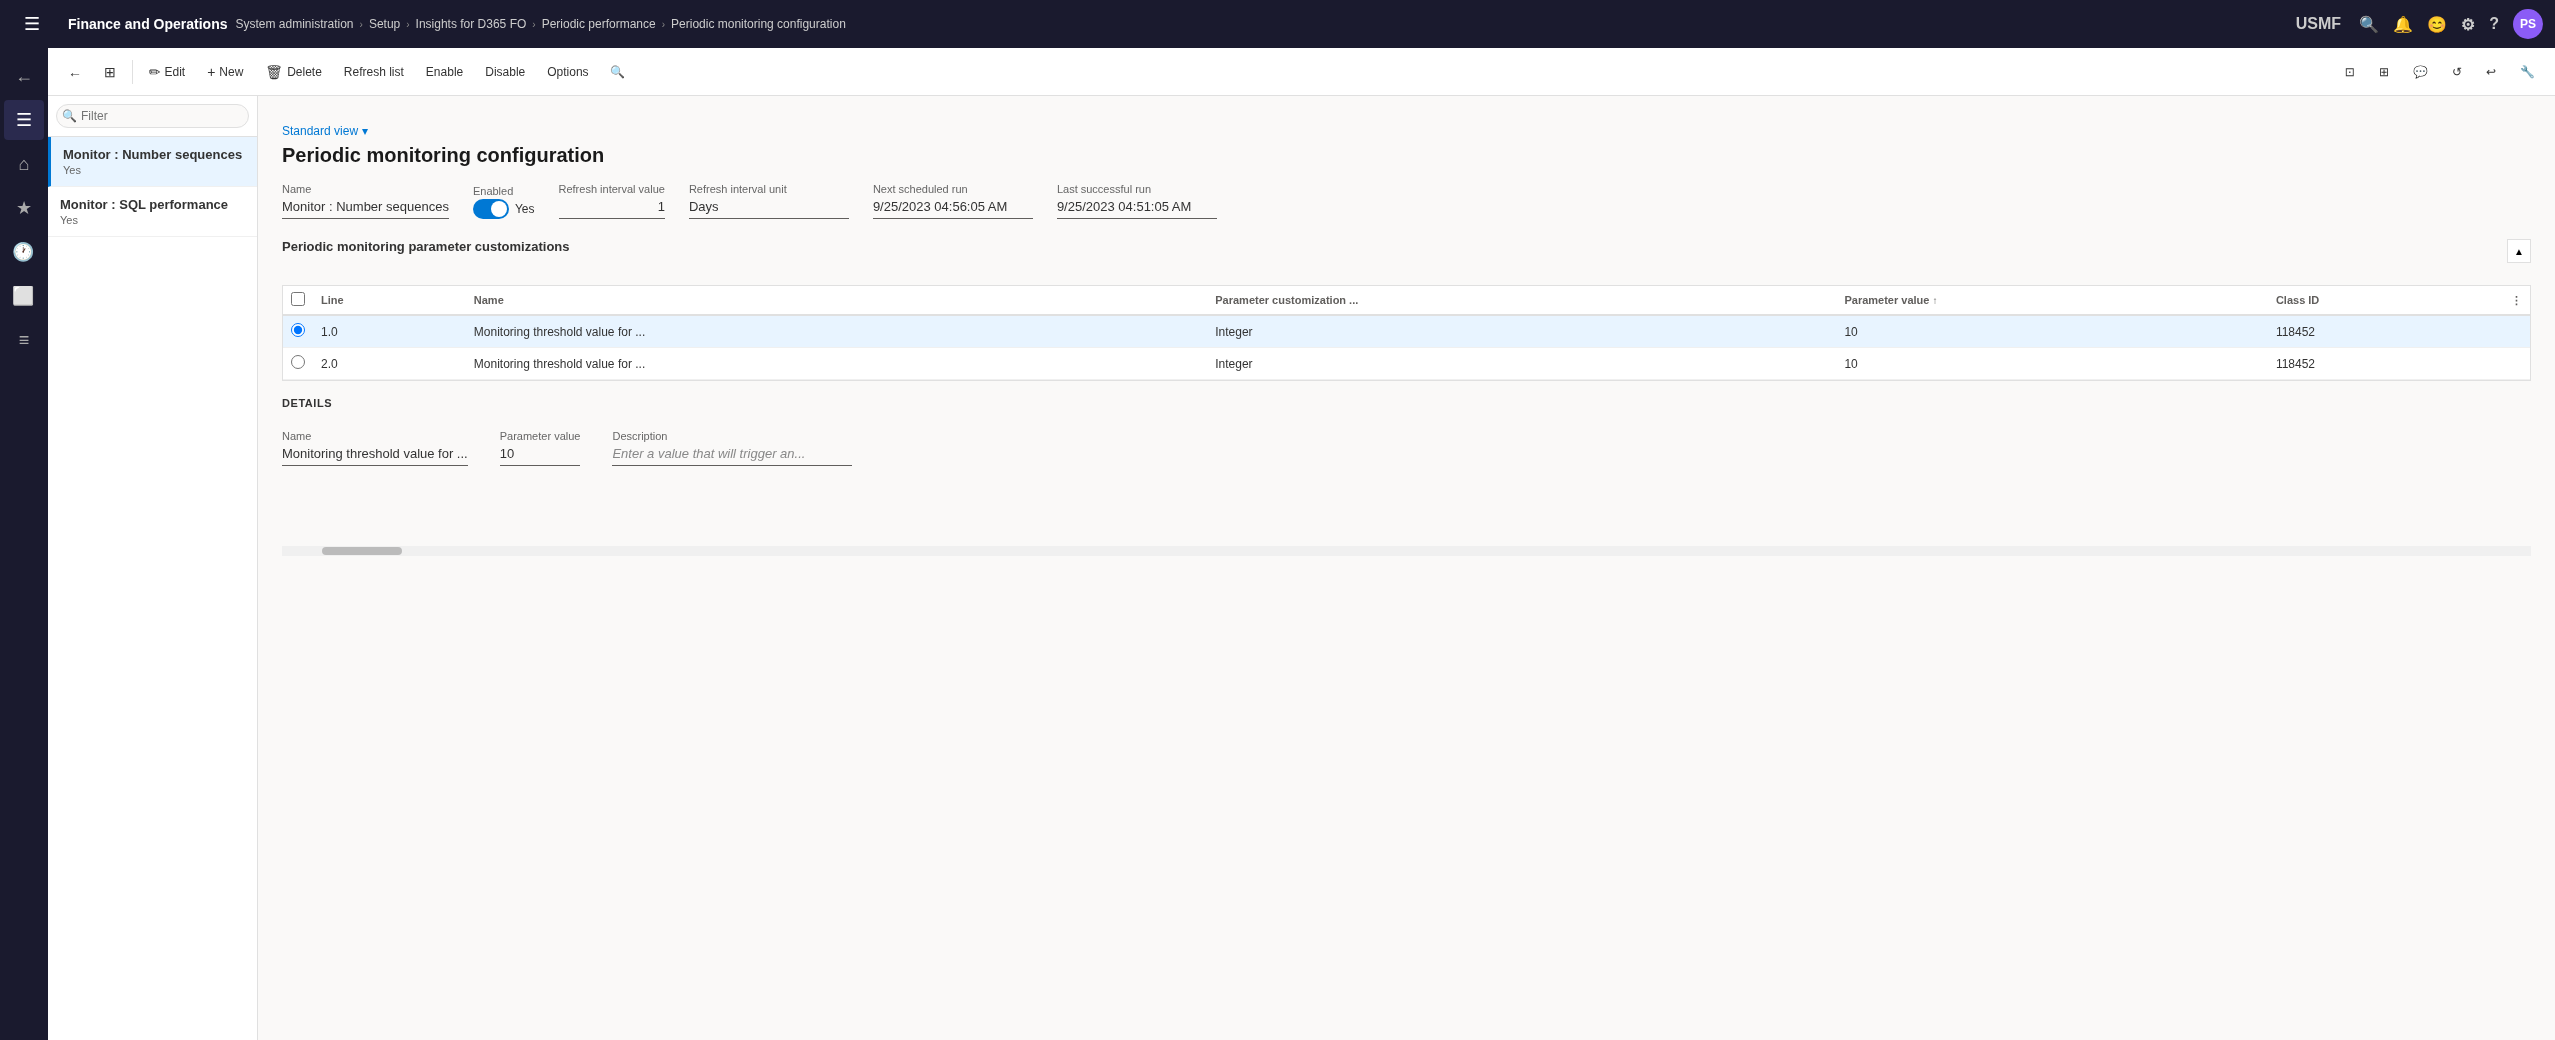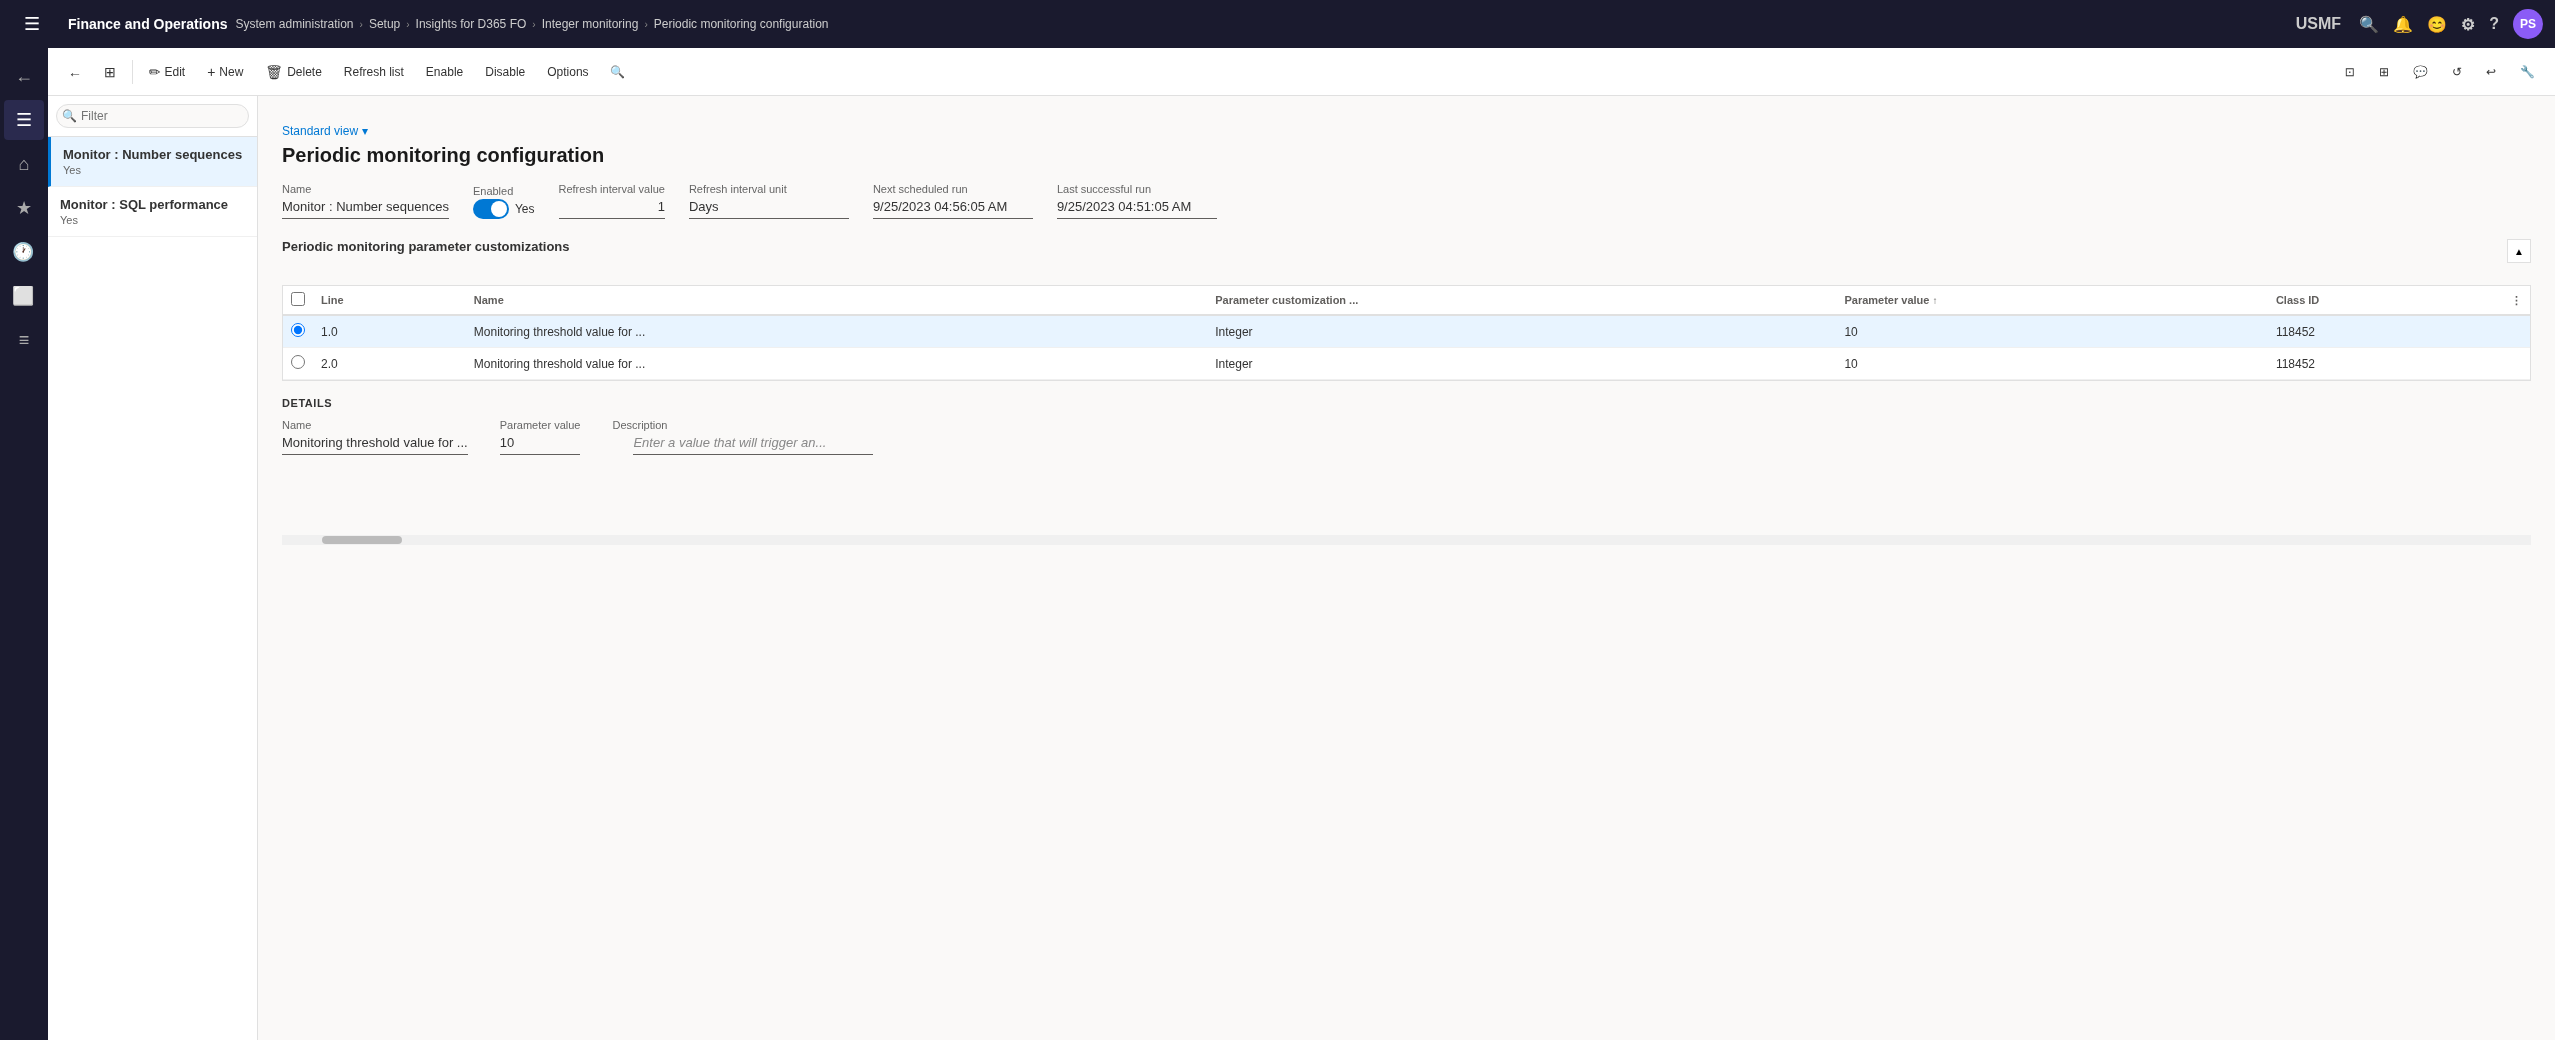--- a/index.html
+++ b/index.html
@@ -255,36 +255,35 @@
 
     
     .details-section {
       margin-top: 8px;
     }
     .details-label {
       font-size: 11px;
       font-weight: 700;
       color: #333;
       letter-spacing: 0.05em;
-      margin-bottom: 10px;
+      margin-bottom: 21px;
     }
     .details-row { display: flex; gap: 32px; align-items: flex-end; }
     .details-field { display: flex; flex-direction: column; gap: 2px; }
     .details-field label { font-size: 11px; color: #666; }
     .details-field .dfield {
       font-size: 13px; color: #333;
       border-bottom: 1px solid #605e5c;
       padding: 2px 0 4px;
       min-width: 160px;
     }
     .details-field .dfield-desc {
       min-width: 240px;
       color: #888;
       font-style: italic;
-      margin-left: 21px;
     }
 
     
     .scroll-bar-area {
       height: 10px;
       background: #f0f0f0;
       margin-top: 8px;
       position: relative;
     }
     .scroll-bar-handle {
@@ -302,21 +301,21 @@
 <div class="top-bar">
   <span class="icon-sidebar-item hamburger">☰</span>
   <span class="app-title">Finance and Operations</span>
   <div class="breadcrumb">
     <span>System administration</span>
     <span class="breadcrumb-sep">›</span>
     <span>Setup</span>
     <span class="breadcrumb-sep">›</span>
     <span>Insights for D365 FO</span>
     <span class="breadcrumb-sep">›</span>
-    <span>Integer monitoring</span>
+    <span>Periodic performance</span>
     <span class="breadcrumb-sep">›</span>
     <span>Periodic monitoring configuration</span>
   </div>
   <div class="top-bar-actions">
     <span class="usmf-badge">USMF</span>
     <span>🔍</span>
     <span>🔔</span>
     <span>😊</span>
     <span>⚙</span>
     <span>?</span>

